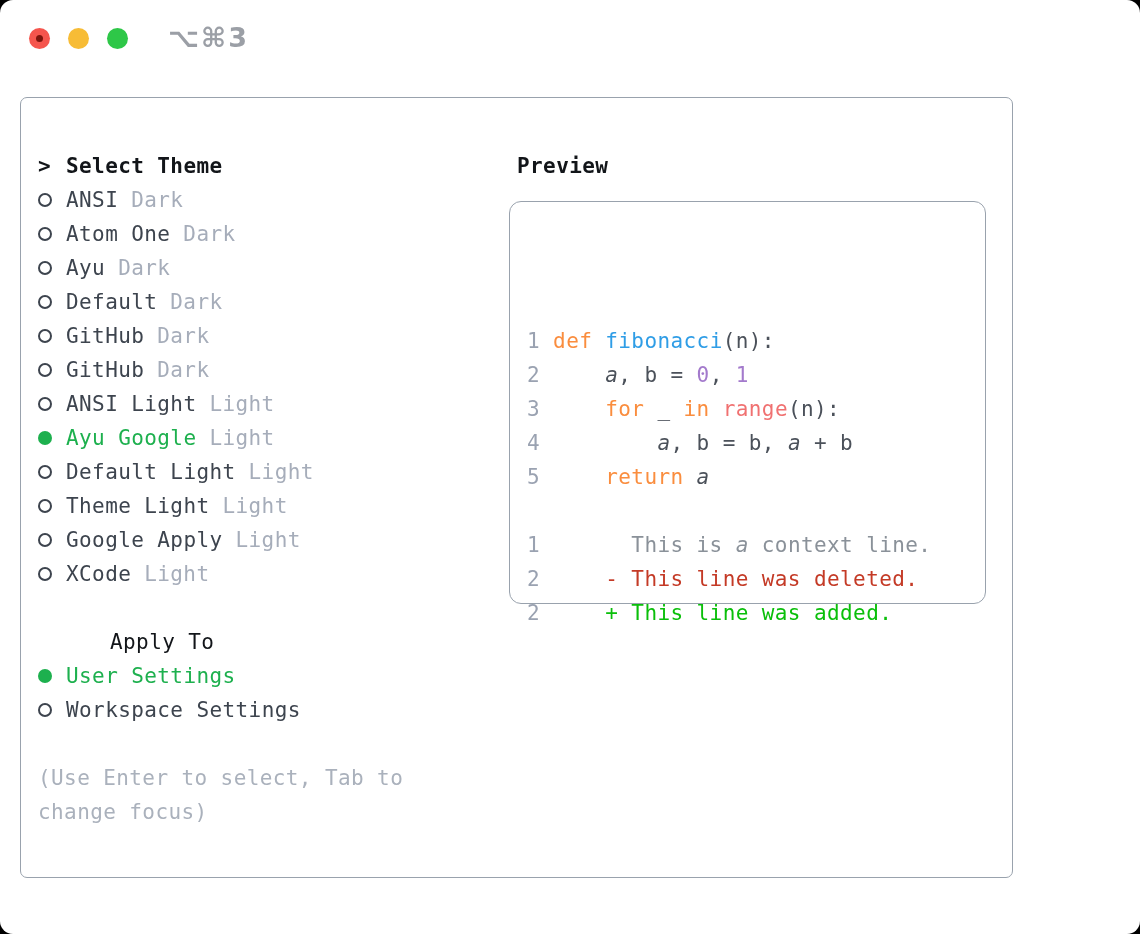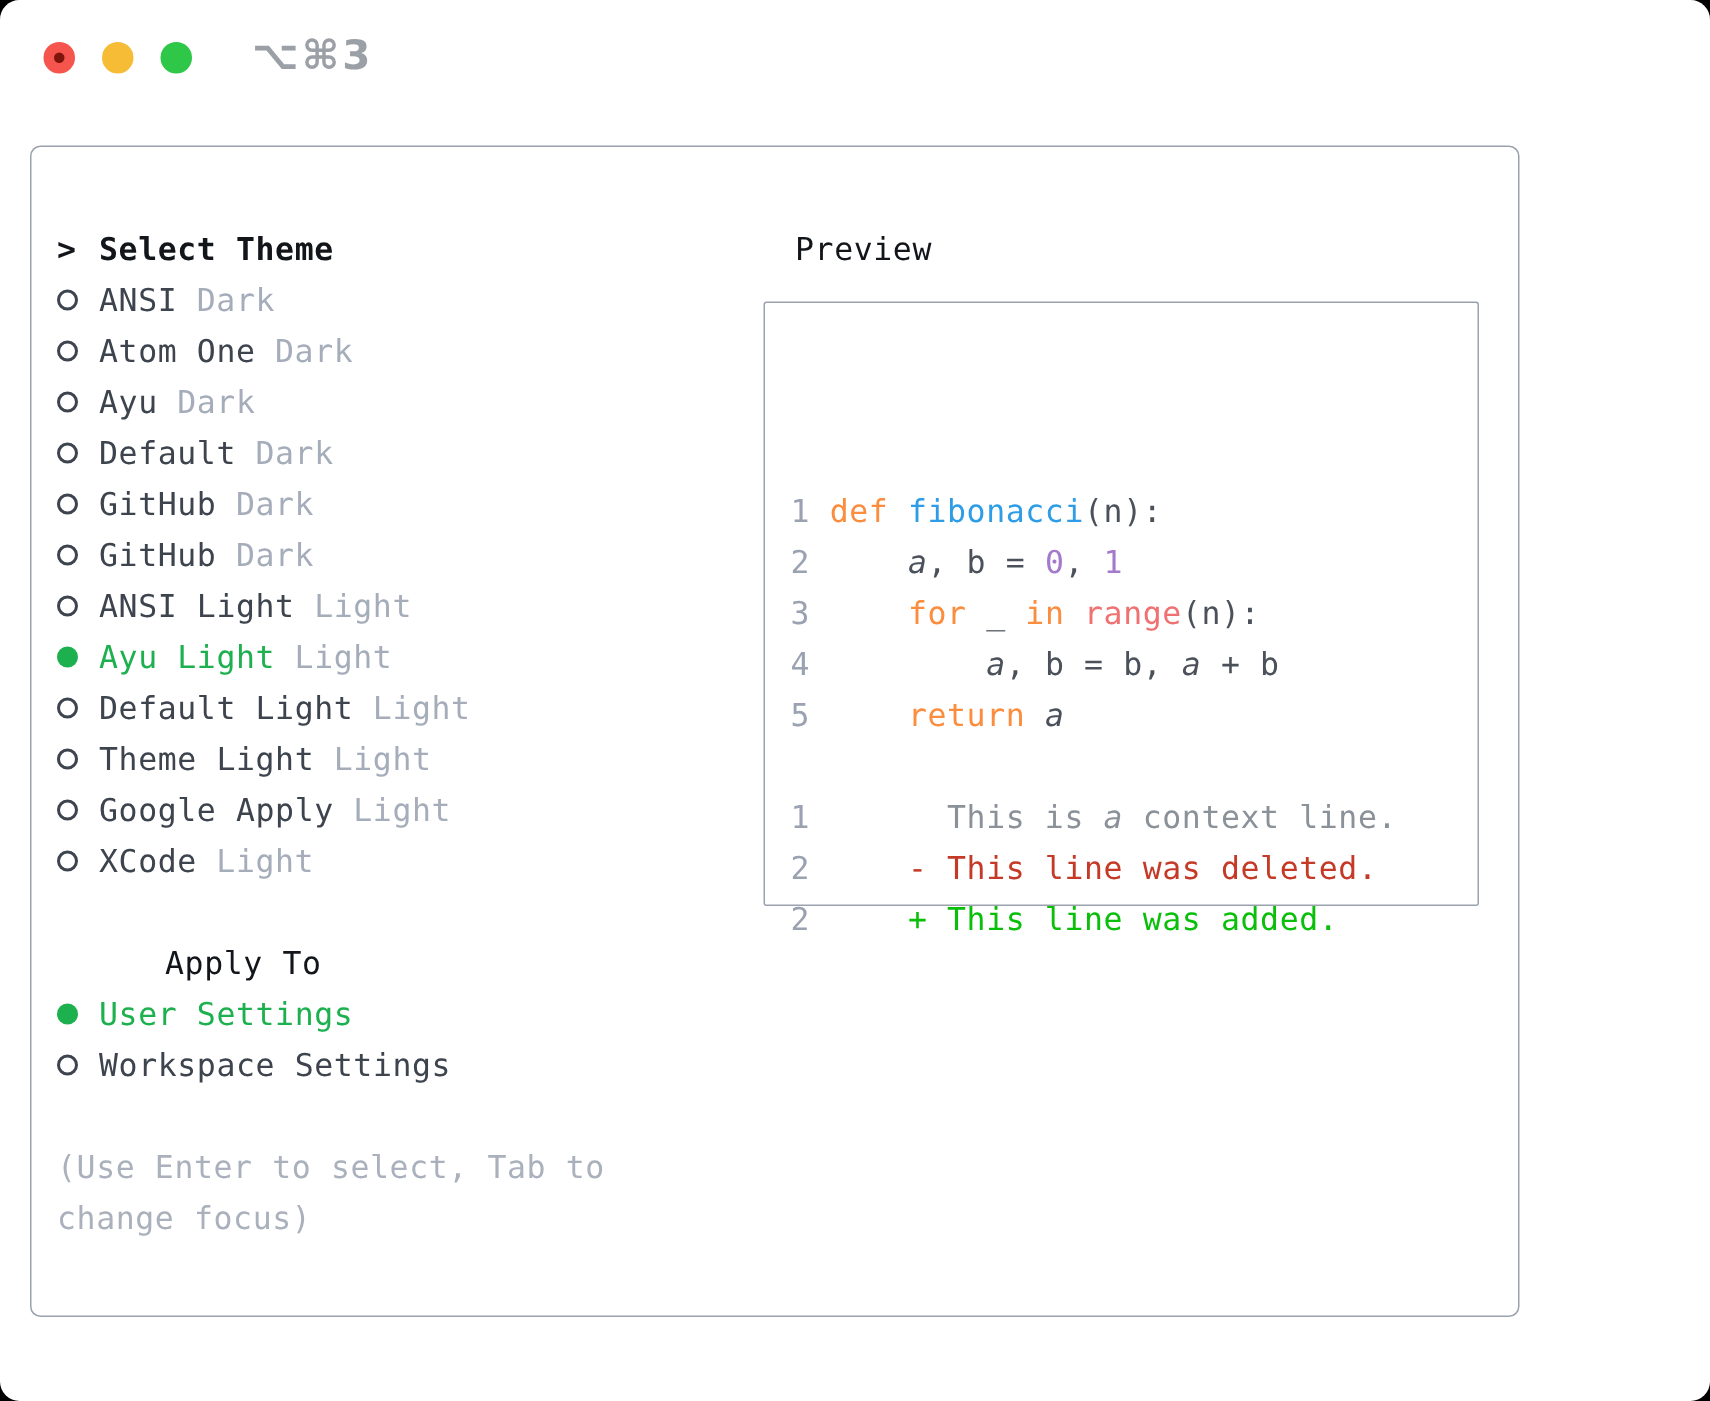--- a/index.html
+++ b/index.html
@@ -36,24 +36,24 @@
   .variant{color:var(--muted);margin-left:13px;}
   .apply-hdr{color:var(--text_black);margin-left:44px;}
   .hint{color:var(--hint);}
   .hint div{height:34px;line-height:34px;}
 
   #theme-list{position:absolute;left:17px;top:51px;}
   #apply-section{position:absolute;left:17px;top:527px;}
   #hint-box{position:absolute;left:17px;top:663px;}
 
   
-  #preview-title{position:absolute;left:509px;top:51px;height:34px;line-height:34px;font-weight:normal;color:var(--text_black);}
+  #preview-title{position:absolute;left:496px;top:51px;height:34px;line-height:34px;font-weight:bold;color:var(--text_black);}
   #preview-box{
     position:absolute;left:488px;top:103px;width:477px;height:403px;box-sizing:border-box;
-    border:1.5px solid var(--border);border-radius:2px;background:#fff;
+    border:1.5px solid var(--border);border-radius:12px;background:#fff;
   }
   #code-pre{position:absolute;left:17px;top:50px;white-space:pre;}
   #code-pre .cl{height:34px;line-height:34px;}
   .tk-gutter{color:var(--gutter);}
   .tk-fg{color:var(--fg);}
   .tk-orange{color:var(--orange);}
   .tk-blue{color:var(--blue);}
   .tk-purple{color:var(--purple);}
   .tk-coral{color:var(--coral);}
   .tk-context{color:var(--context);}
@@ -81,21 +81,21 @@
         <span class="hdr">Select Theme</span>
       </div>
 
     <div class="row"><span class="slot"><span class="radio"></span></span><span class="lbl">ANSI</span><span class="variant">Dark</span></div>
         <div class="row"><span class="slot"><span class="radio"></span></span><span class="lbl">Atom One</span><span class="variant">Dark</span></div>
         <div class="row"><span class="slot"><span class="radio"></span></span><span class="lbl">Ayu</span><span class="variant">Dark</span></div>
         <div class="row"><span class="slot"><span class="radio"></span></span><span class="lbl">Default</span><span class="variant">Dark</span></div>
         <div class="row"><span class="slot"><span class="radio"></span></span><span class="lbl">GitHub</span><span class="variant">Dark</span></div>
         <div class="row"><span class="slot"><span class="radio"></span></span><span class="lbl">GitHub</span><span class="variant">Dark</span></div>
         <div class="row"><span class="slot"><span class="radio"></span></span><span class="lbl">ANSI Light</span><span class="variant">Light</span></div>
-        <div class="row"><span class="slot"><span class="radio sel"></span></span><span class="lbl sel">Ayu Light</span><span class="variant">Light</span></div>
+        <div class="row"><span class="slot"><span class="radio sel"></span></span><span class="lbl sel">Ayu Google</span><span class="variant">Light</span></div>
         <div class="row"><span class="slot"><span class="radio"></span></span><span class="lbl">Default Light</span><span class="variant">Light</span></div>
         <div class="row"><span class="slot"><span class="radio"></span></span><span class="lbl">Theme Light</span><span class="variant">Light</span></div>
         <div class="row"><span class="slot"><span class="radio"></span></span><span class="lbl">Google Apply</span><span class="variant">Light</span></div>
         <div class="row"><span class="slot"><span class="radio"></span></span><span class="lbl">XCode</span><span class="variant">Light</span></div>
       </div>
 
     <div id="apply-section" class="mono">
       <div class="row">
         <span class="slot"></span>
         <span class="apply-hdr">Apply To</span>

